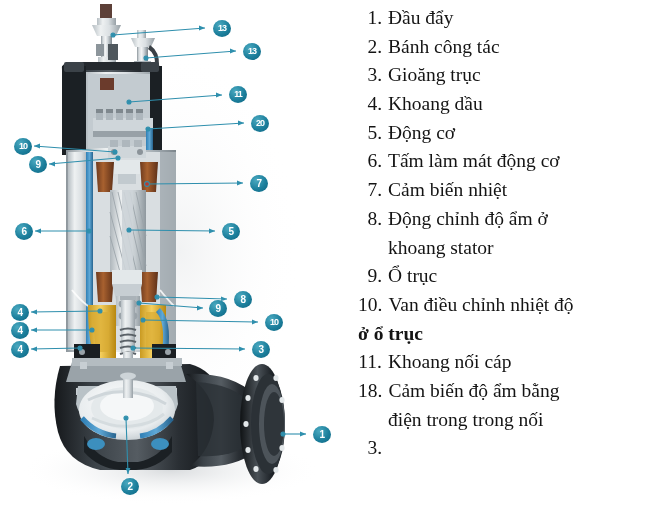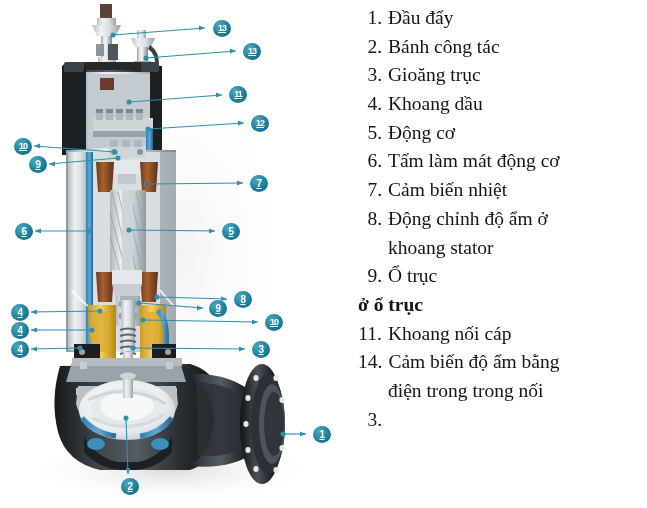--- a/index.html
+++ b/index.html
@@ -24,21 +24,20 @@
     background:radial-gradient(circle at 35% 30%, #4aa9c0 0%, #1c7f9c 55%, #0d6480 100%);
     color:#ffffff;
     font-family:"Liberation Sans", sans-serif;
     font-size:10px;
     font-weight:bold;
     line-height:17px;
     text-align:center;
     letter-spacing:-0.5px;
     box-shadow:0 0 2px rgba(255,255,255,.9);
     z-index:6;
-    text-decoration:underline;
   }
   .badge.wide{font-size:9px;letter-spacing:-1px;}
 
   
   .legend{
     position:absolute;
     left:358px;top:4px;
     width:289px;
     font-family:"Liberation Serif", serif;
     font-size:19.5px;
@@ -378,21 +377,21 @@
 
         <path d="M126 418 L128 474"></path>
           <circle cx="126" cy="418" r="2" fill="#2f8fad"></circle>
         <path d="M128 474 l-2.4 -6 h4.8 z" fill="#2f8fad" stroke="none"></path>
       </g>
     </svg>
 
     <div class="badge wide" style="left:213px;top:20px;">13</div>
     <div class="badge wide" style="left:243px;top:43px;">13</div>
     <div class="badge wide" style="left:229px;top:86px;">11</div>
-    <div class="badge wide" style="left:251px;top:115px;">12</div>
+    <div class="badge wide" style="left:251px;top:115px;">20</div>
     <div class="badge wide" style="left:14px;top:138px;">10</div>
     <div class="badge" style="left:29px;top:156px;">9</div>
     <div class="badge" style="left:250px;top:175px;">7</div>
     <div class="badge" style="left:15px;top:223px;">6</div>
     <div class="badge" style="left:222px;top:223px;">5</div>
     <div class="badge" style="left:234px;top:291px;">8</div>
     <div class="badge" style="left:209px;top:300px;">9</div>
     <div class="badge wide" style="left:265px;top:314px;">10</div>
     <div class="badge" style="left:11px;top:304px;">4</div>
     <div class="badge" style="left:11px;top:322px;">4</div>
@@ -443,29 +442,33 @@
       <span class="legend-num">8.</span>
       <span class="legend-text">Động chỉnh độ ẩm ở</span>
     </div>
     <div class="legend-cont">khoang stator</div>
 
     <div class="legend-item">
       <span class="legend-num">9.</span>
       <span class="legend-text">Ổ trục</span>
     </div>
 
+    <div class="legend-item">
+      <span class="legend-num">10.</span>
+      <span class="legend-text">Van điều chỉnh nhiệt độ</span>
+    </div>
     <div class="legend-cont flush">ở ổ trục</div>
 
     <div class="legend-item">
       <span class="legend-num">11.</span>
       <span class="legend-text">Khoang nối cáp</span>
     </div>
 
     <div class="legend-item">
-      <span class="legend-num">14.</span>
+      <span class="legend-num">18.</span>
       <span class="legend-text">Cảm biến độ ẩm bằng</span>
     </div>
     <div class="legend-cont">điện trong trong nối</div>
 
     <div class="legend-item">
       <span class="legend-num">3.</span>
     </div>
 
   </div>
 

